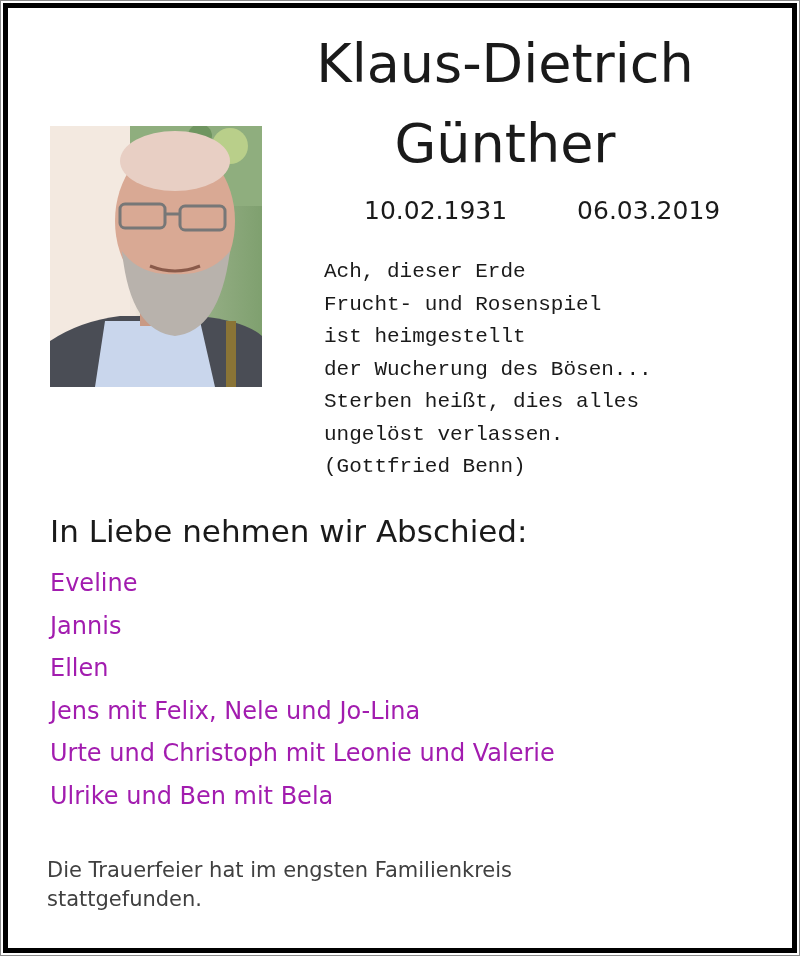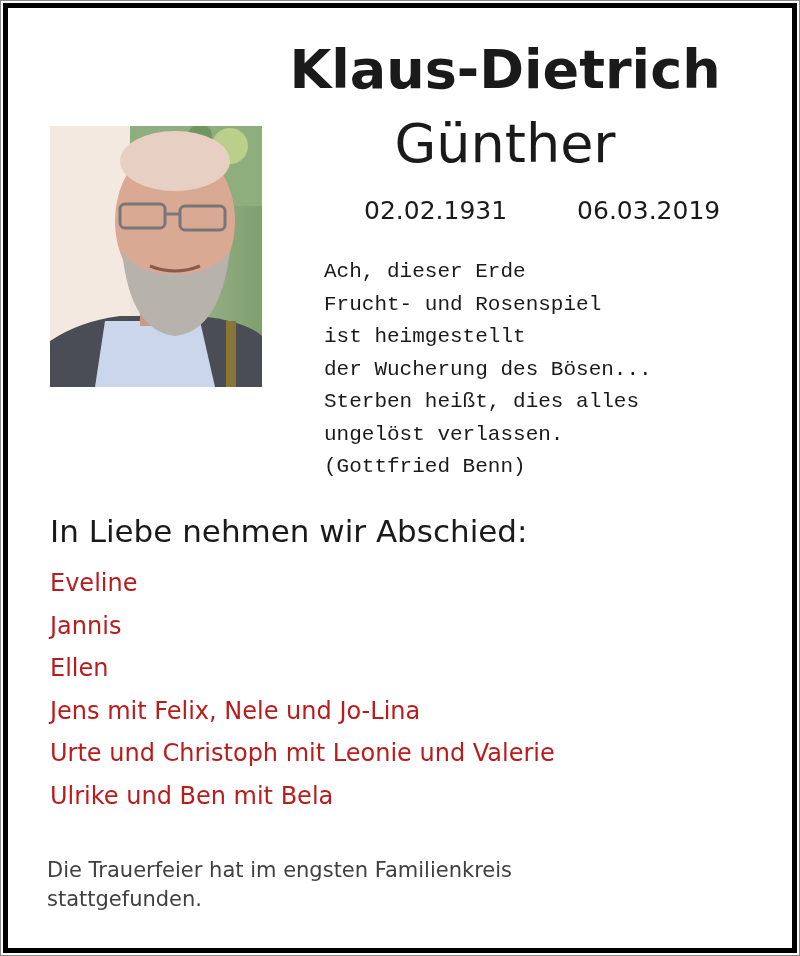--- a/index.html
+++ b/index.html
@@ -5,32 +5,32 @@
   html, body { margin: 0; padding: 0; background: #ffffff; }
   body { width: 800px; height: 956px; position: relative; overflow: hidden;
          font-family: "DejaVu Sans", sans-serif; color: #1a1a1a; }
   .outer-frame { position: absolute; left: 0; top: 0; width: 798px; height: 954px;
                  border: 1px solid #8a8a8a; }
   .frame { position: absolute; left: 3px; top: 3px; width: 784px; height: 940px;
            border: 5px solid #000; background: #fff; }
   .title { position: absolute; left: 260px; width: 490px; text-align: center;
            font-family: "DejaVu Sans", sans-serif; font-size: 54px; line-height: 60px;
            color: #1a1a1a; letter-spacing: 0px; font-weight: normal; }
-  .title.first { top: 40px; font-weight: bold; }
+  .title.first { top: 34px; }
   .title.last { top: 114px; }
   .photo { position: absolute; left: 50px; top: 126px; width: 212px; height: 261px; overflow: hidden;
            background: linear-gradient(90deg, #f5ece4 0%, #efe5dc 40%, #9fb58f 60%, #7fa06f 100%); }
   .photo svg { display: block; }
   .dates { position: absolute; top: 196px; left: 364px; font-size: 25px; color: #1a1a1a; }
   .dates span { display: inline-block; }
   .date-death { margin-left: 62px; }
   .poem { position: absolute; left: 324px; top: 256px; font-size: 21px; line-height: 32.5px; color: #1a1a1a; }
   .poem div { white-space: nowrap; font-family: Liberation Mono, monospace; }
   .farewell { position: absolute; left: 50px; top: 513px; font-size: 31px; color: #1a1a1a; }
-  .mourners { position: absolute; left: 50px; top: 562px; font-size: 24px; line-height: 42.5px; color: #b91c1c; }
+  .mourners { position: absolute; left: 50px; top: 562px; font-size: 24px; line-height: 42.5px; color: #a21caf; }
   .mourners div { white-space: nowrap; }
   .service { position: absolute; left: 47px; top: 856px; font-size: 21px; line-height: 29px; color: #404040; width: 620px; }
 </style>
 </head>
 <body>
 
 <div class="outer-frame"></div>
 <div class="frame"></div>
 
 <div class="title first">Klaus-Dietrich</div>
@@ -56,21 +56,21 @@
     <rect x="70" y="78" width="45" height="24" rx="5" fill="none" stroke="#777" stroke-width="3"></rect>
     <rect x="130" y="80" width="45" height="24" rx="5" fill="none" stroke="#777" stroke-width="3"></rect>
     <line x1="115" y1="88" x2="130" y2="88" stroke="#777" stroke-width="3"></line>
 
     <path d="M72 125 Q80 205 125 210 Q170 205 180 125 Q160 150 125 148 Q90 150 72 125 Z" fill="#b8b2ac"></path>
     <path d="M100 140 Q125 150 150 140" stroke="#8a5a4a" stroke-width="3" fill="none"></path>
   </svg>
 </div>
 
 <div class="dates">
-  <span>02.02.1931</span>
+  <span>10.02.1931</span>
   <span class="date-death">06.03.2019</span>
 </div>
 
 <div class="poem">
   <div>Ach, dieser Erde</div>
   <div>Frucht- und Rosenspiel</div>
   <div>ist heimgestellt</div>
   <div>der Wucherung des Bösen...</div>
   <div>Sterben heißt, dies alles</div>
   <div>ungelöst verlassen.</div>

